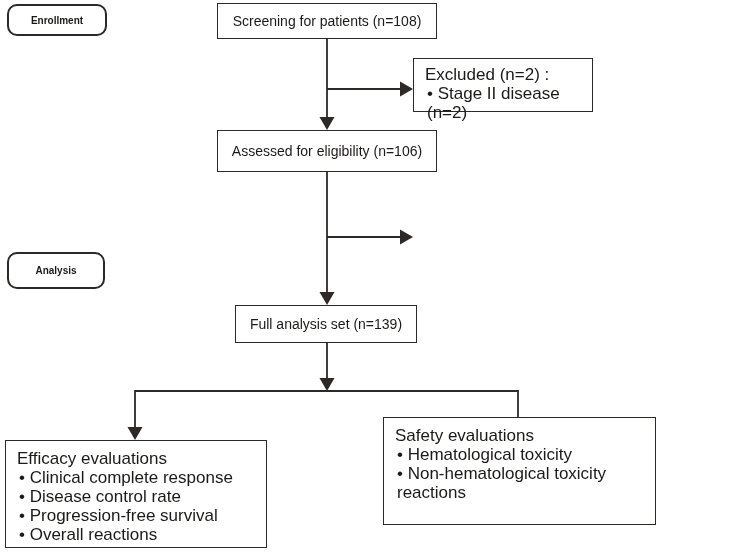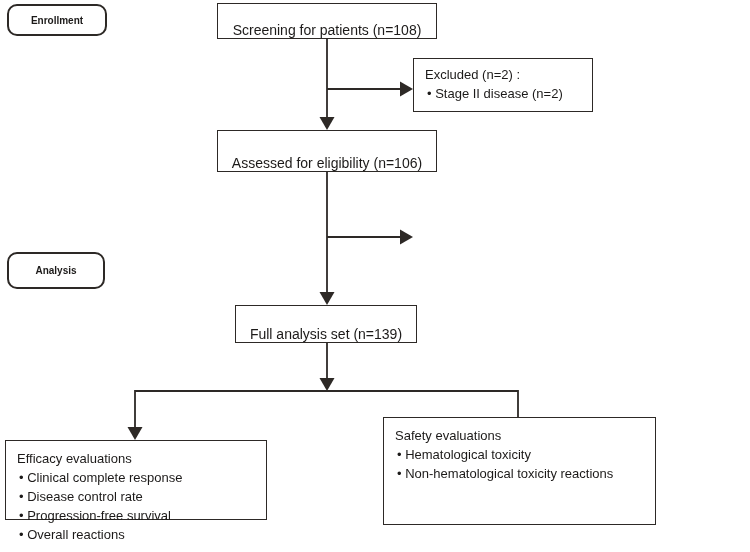--- a/index.html
+++ b/index.html
@@ -6,38 +6,38 @@
   html,body { margin:0; padding:0; background:#fff; }
   .canvas {
     position:relative; width:750px; height:552px; background:var(--bg);
     font-family:"Liberation Sans", sans-serif; color:var(--text); overflow:hidden;
   }
   svg.connectors { position:absolute; left:0; top:0; width:750px; height:552px; }
   svg.connectors line, svg.connectors path { stroke:var(--line); stroke-width:1.8; fill:none; }
   svg.connectors polygon { fill:var(--line); stroke:none; }
 
   .box { position:absolute; background:#fff; border:1.5px solid var(--line); box-sizing:border-box; }
-  .centerbox { display:flex; align-items:flex-end; justify-content:center; font-size:14px; text-align:center; }
+  .centerbox { display:flex; align-items:center; justify-content:center; font-size:14px; text-align:center; }
   .roundbox {
     border-width:2px; border-radius:10px; font-weight:bold; font-size:10px;
     display:flex; align-items:center; justify-content:center;
   }
-  .listbox { font-size:13px; line-height:19px; padding:6px 4px 0 11px; }
+  .listbox { font-size:17px; line-height:19px; padding:6px 4px 0 11px; }
   .listbox .bullet-item::before { content:"• "; }
   .listbox .bullet-item { padding-left:2px; }
 
   
   #enrollment     { left:7px;   top:4px;   width:100px; height:32px; }
   #screening      { left:217px; top:3px;   width:220px; height:36px; }
   #excluded1      { left:413px; top:58px;  width:180px; height:54px; }
   #assessed       { left:217px; top:130px; width:220px; height:42px; }
   #excluded2      { left:413px; top:202px; width:330px; height:70px; }
   #analysis       { left:7px;   top:252px; width:98px;  height:37px; }
   #full-analysis  { left:235px; top:305px; width:182px; height:38px; }
-  #efficacy       { left:5px;   top:440px; width:262px; height:80px; padding-top:8px; }
+  #efficacy       { left:5px;   top:440px; width:262px; height:108px; padding-top:8px; }
   #safety         { left:383px; top:417px; width:273px; height:108px; padding-top:8px; }
 </style>
 </head>
 <body>
 
 <div class="canvas">
 
   <svg class="connectors" viewBox="0 0 750 552">
     <g>
       <line x1="327" y1="39" x2="327" y2="118"></line>

